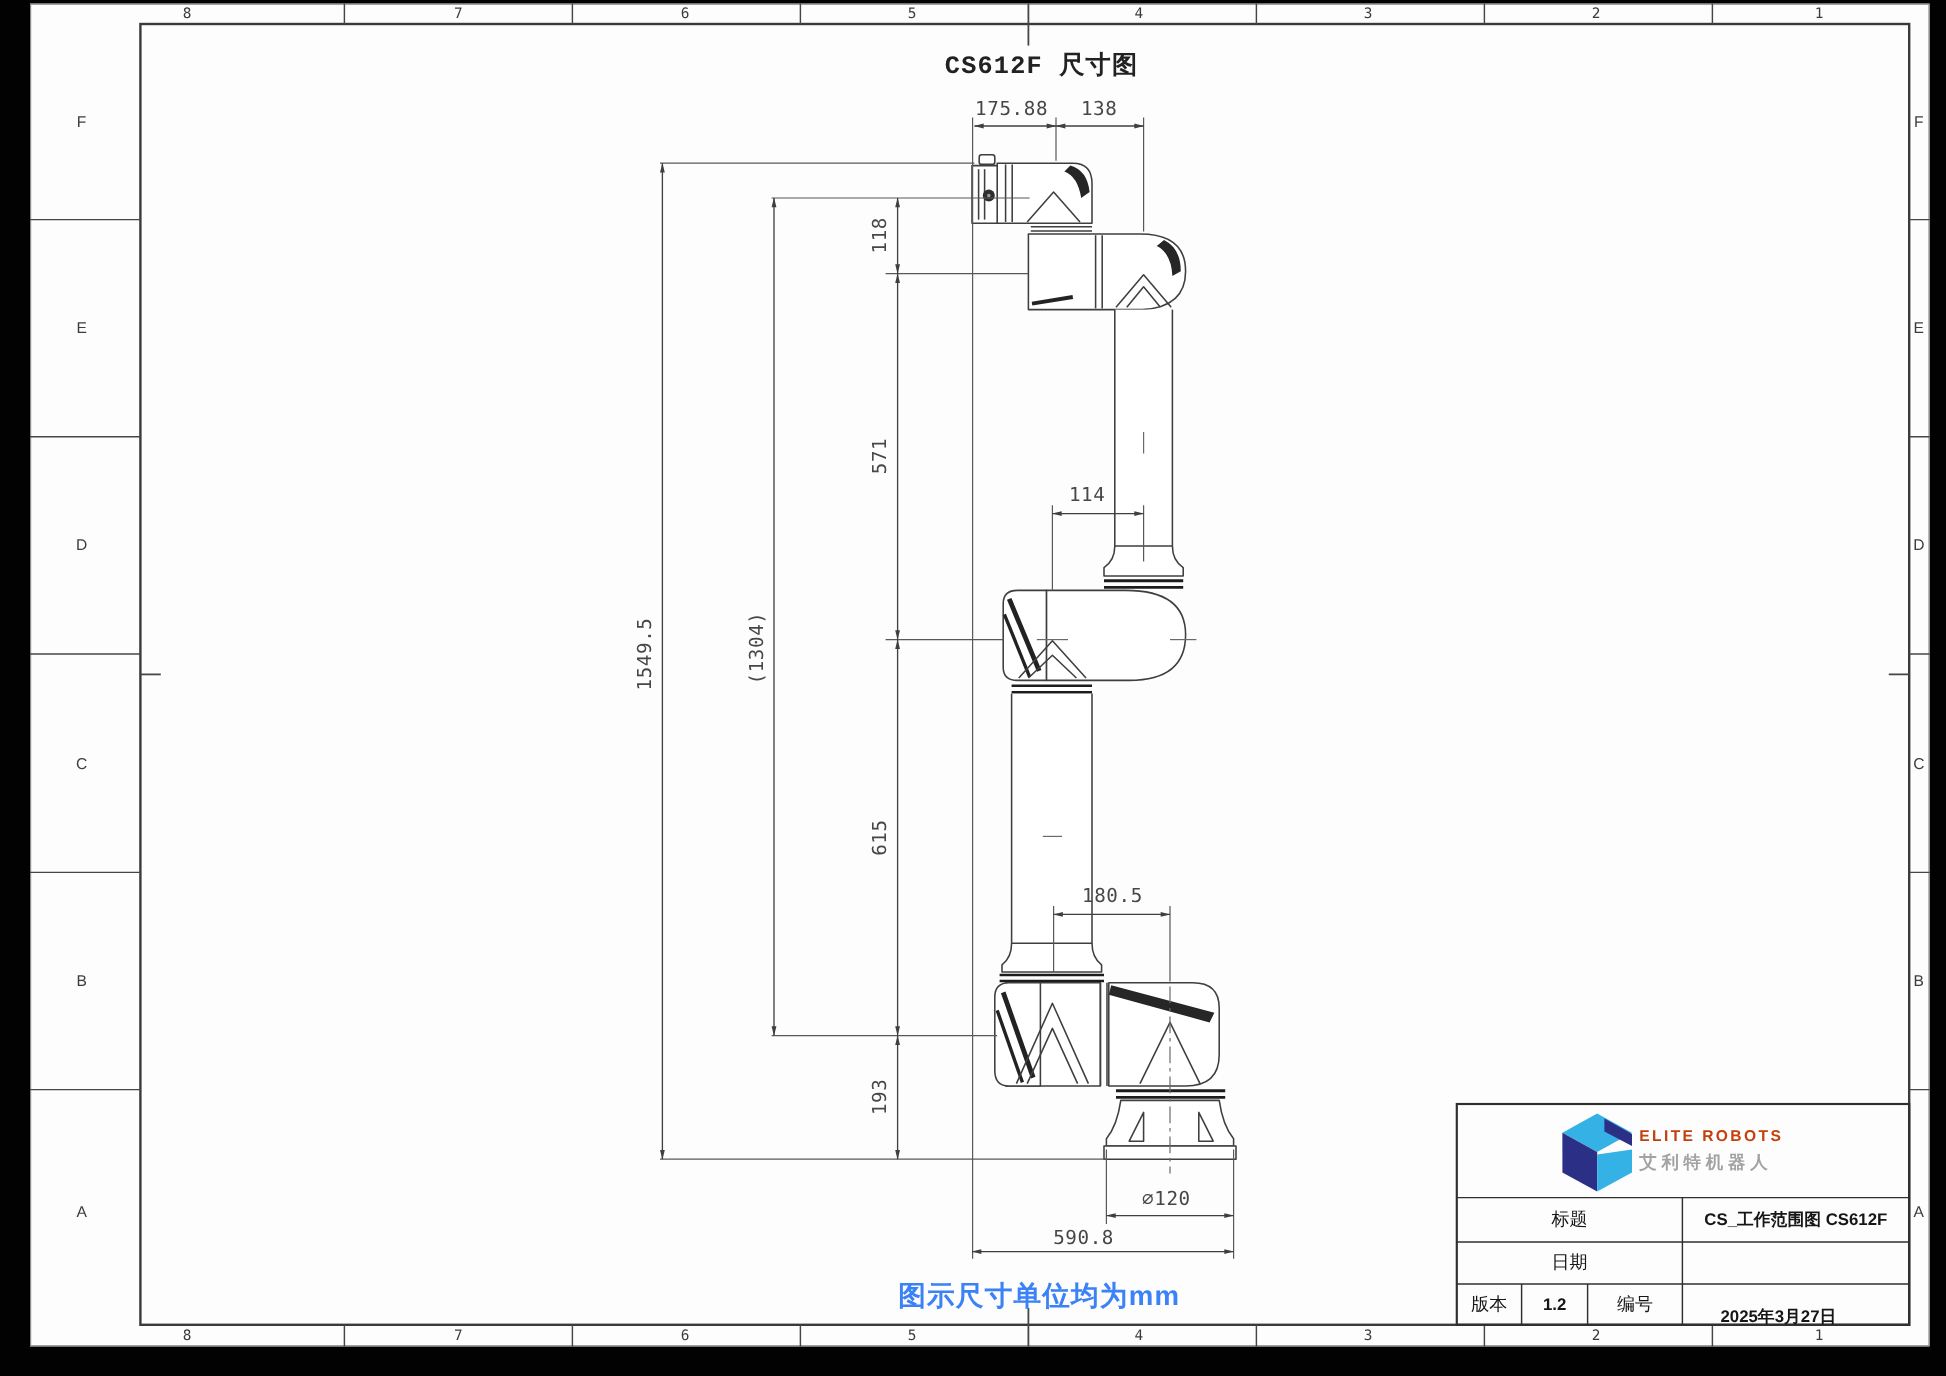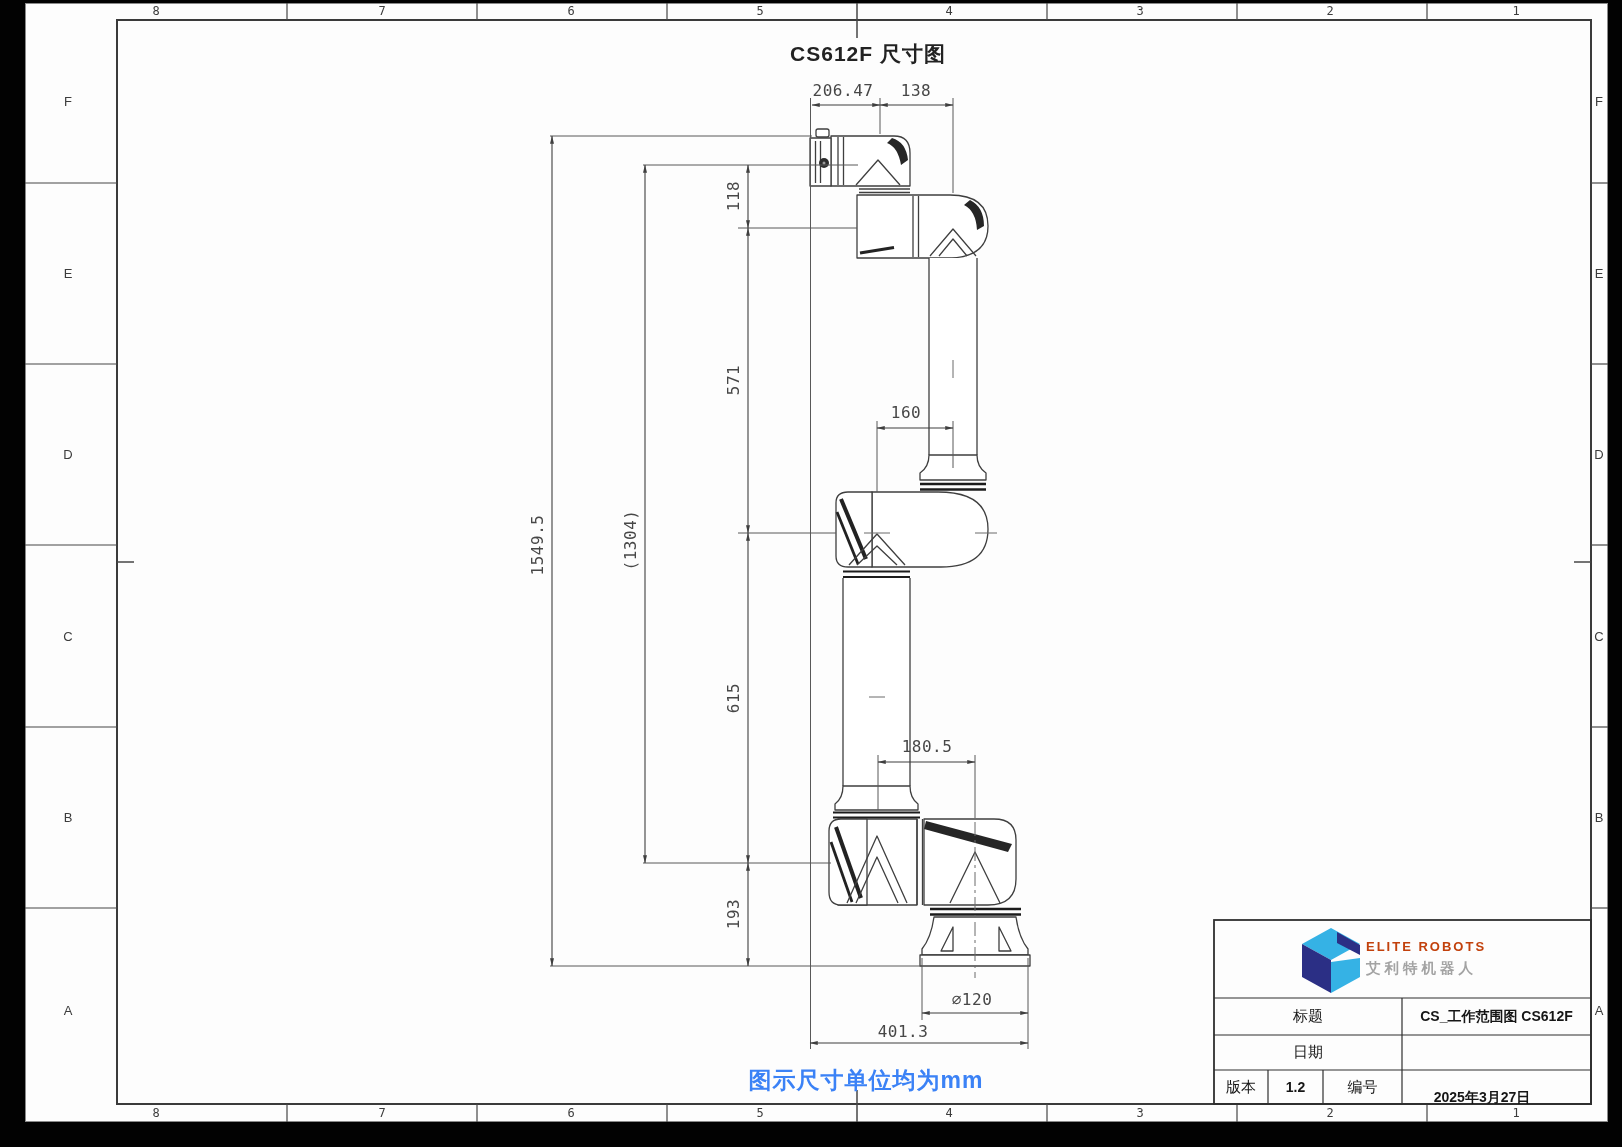--- a/index.html
+++ b/index.html
@@ -6,21 +6,21 @@
   .canvas{position:relative;width:1622px;height:1147px;background:#020202;overflow:hidden;
           font-family:"Liberation Sans","DejaVu Sans",sans-serif;}
   .paper{position:absolute;left:25px;top:3px;width:1583px;height:1119px;background:#fdfdfd;}
   svg.overlay{position:absolute;left:0;top:0;}
   .txt{position:absolute;transform:translate(-50%,-50%);white-space:nowrap;color:#3d3d3d;}
   .dim{font-family:"DejaVu Sans Mono","Liberation Mono",monospace;font-size:16px;color:#474747;letter-spacing:0.5px;}
   .dim.v{transform:translate(-50%,-50%) rotate(-90deg);}
   .zone{font-size:12px;color:#3c3c3c;font-family:"DejaVu Sans Mono",monospace;}
   .zoneL{font-size:13px;color:#3c3c3c;}
   .drawing-title{font-size:21px;color:#222;font-weight:600;letter-spacing:1px;
-     font-family:Liberation Sans, sans-serif;}
+     font-family:Liberation Mono, monospace;}
   .note{font-size:23px;color:#3b82f6;font-weight:700;letter-spacing:1px;}
   .cell{position:absolute;display:flex;align-items:center;justify-content:center;color:#161616;border-radius:12px;}
   .cell.lbl{font-size:15px;}
   .cell.val{font-size:14px;font-weight:600;}
   .brand-en{position:absolute;font-size:13px;font-weight:700;letter-spacing:2px;color:#c2410c;}
   .brand-cn{position:absolute;font-size:14.5px;font-weight:700;letter-spacing:4px;color:#a3a3a3;}
 </style>
 </head>
 <body>
 
@@ -233,32 +233,32 @@
   <div class="txt zoneL" style="left:1599px;top:101px">F</div>
   <div class="txt zoneL" style="left:1599px;top:273px">E</div>
   <div class="txt zoneL" style="left:1599px;top:454px">D</div>
   <div class="txt zoneL" style="left:1599px;top:636px">C</div>
   <div class="txt zoneL" style="left:1599px;top:817px">B</div>
   <div class="txt zoneL" style="left:1599px;top:1010px">A</div>
 
   <div class="txt drawing-title" style="left:868px;top:54px">CS612F 尺寸图</div>
   <div class="txt note" style="left:866px;top:1080px">图示尺寸单位均为mm</div>
 
-  <div class="txt dim" style="left:843px;top:90px">206.47</div>
+  <div class="txt dim" style="left:843px;top:90px">175.88</div>
   <div class="txt dim" style="left:916px;top:90px">138</div>
   <div class="txt dim v" style="left:537px;top:545px">1549.5</div>
   <div class="txt dim v" style="left:630px;top:540px">(1304)</div>
   <div class="txt dim v" style="left:733px;top:196px">118</div>
   <div class="txt dim v" style="left:733px;top:380px">571</div>
   <div class="txt dim v" style="left:733px;top:698px">615</div>
   <div class="txt dim v" style="left:733px;top:914px">193</div>
-  <div class="txt dim" style="left:906px;top:412px">160</div>
+  <div class="txt dim" style="left:906px;top:412px">114</div>
   <div class="txt dim" style="left:927px;top:746px">180.5</div>
   <div class="txt dim" style="left:972px;top:999px">∅120</div>
-  <div class="txt dim" style="left:903px;top:1031px">401.3</div>
+  <div class="txt dim" style="left:903px;top:1031px">590.8</div>
 
   <div class="brand-en" style="left:1366px;top:939px">ELITE ROBOTS</div>
   <div class="brand-cn" style="left:1366px;top:959px">艾利特机器人</div>
 
   <div class="cell lbl" style="left:1214px;top:998px;width:188px;height:37px">标题</div>
   <div class="cell val" style="left:1402px;top:998px;width:189px;height:37px">CS_工作范围图 CS612F</div>
   <div class="cell lbl" style="left:1214px;top:1035px;width:188px;height:35px">日期</div>
   <div class="cell val" style="left:1402px;top:1080px;width:160px;height:35px">2025年3月27日</div>
   <div class="cell lbl" style="left:1214px;top:1070px;width:54px;height:34px">版本</div>
   <div class="cell val" style="left:1268px;top:1070px;width:55px;height:34px">1.2</div>

